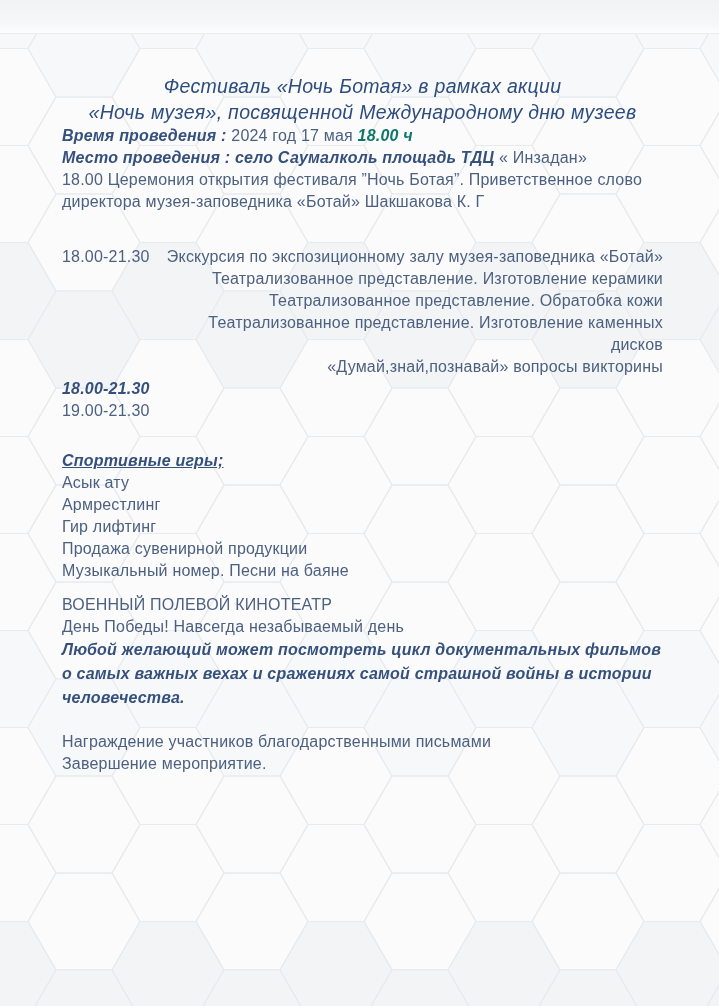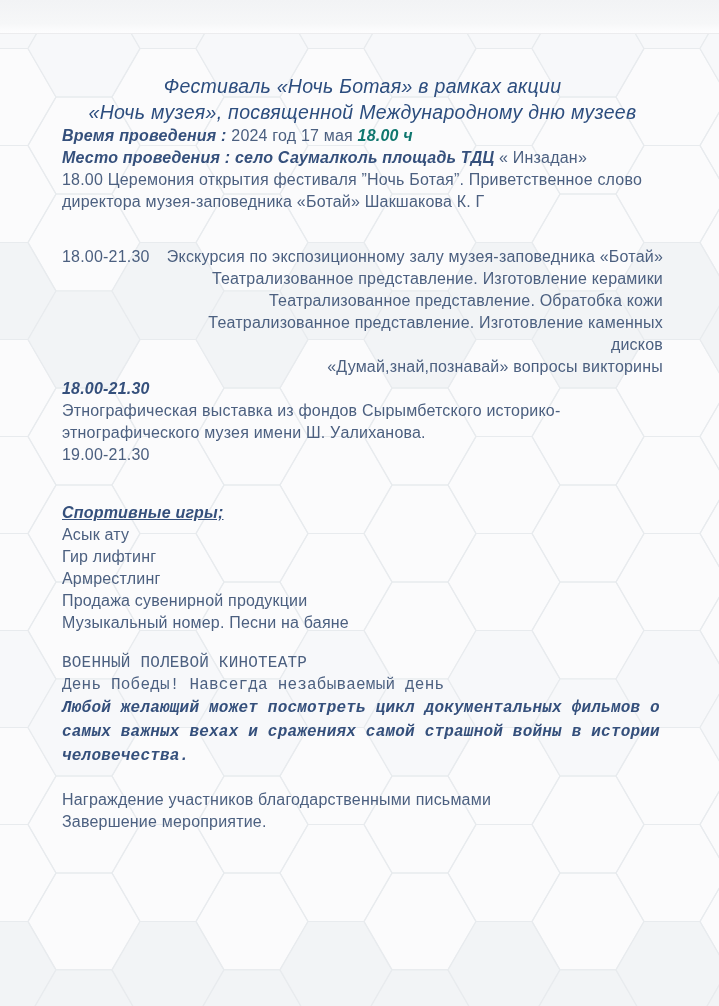--- a/index.html
+++ b/index.html
@@ -30,25 +30,25 @@
   .bi{font-weight:bold;font-style:italic;color:#35507c;}
   .b{font-weight:bold;font-style:italic;color:#0f766e;}
   .reg{font-weight:normal;font-style:normal;color:#4c6080;}
   .opening{margin-top:21px;max-width:600px;}
   .excursion{margin-top:33px;display:flex;}
   .exc-time{flex:0 0 90px;}
   .exc-items{flex:1;max-width:520px;text-align:right;}
   .section-time{margin-top:26px;font-weight:bold;font-style:italic;color:#35507c;}
   .ethno{margin-top:15px;max-width:545px;}
   .evening-time{margin-top:30px;}
-  .sports{margin-top:36px;}
+  .sports{margin-top:28px;}
   .sports-heading{font-weight:bold;font-style:italic;text-decoration:underline;color:#35507c;}
   .extra-1{margin-top:15px;}
   .extra-2{margin-top:28px;}
-  .cinema{margin-top:18px;font-family:Liberation Mono, monospace;}
+  .cinema{margin-top:12px;}
   .cinema-desc{font-weight:bold;font-style:italic;color:#35507c;max-width:620px;line-height:24px;margin-top:2px;}
   .closing{margin-top:21px;}
 </style>
 </head>
 <body>
 
 <svg id="hexbg" xmlns="http://www.w3.org/2000/svg" viewBox="0 0 719 1006">
     <polygon points="-140.0,-48.5 -112.0,-97.0 -56.0,-97.0 -28.0,-48.5 -56.0,0.0 -112.0,0.0" fill="none" stroke="#e8ebee" stroke-width="1.2"></polygon>
     <polygon points="-140.0,48.5 -112.0,0.0 -56.0,0.0 -28.0,48.5 -56.0,97.0 -112.0,97.0" fill="#f7f8fa" stroke="#e8ebee" stroke-width="1.2"></polygon>
     <polygon points="-140.0,145.5 -112.0,97.0 -56.0,97.0 -28.0,145.5 -56.0,194.0 -112.0,194.0" fill="none" stroke="#e8ebee" stroke-width="1.2"></polygon>
@@ -219,29 +219,28 @@
     <div class="exc-items">
       <p>Экскурсия по экспозиционному залу музея-заповедника «Ботай»</p>
       <p>Театрализованное представление. Изготовление керамики</p>
       <p>Театрализованное представление. Обратобка кожи</p>
       <p>Театрализованное представление. Изготовление каменных  дисков</p>
       <p>«Думай,знай,познавай» вопросы викторины</p>
     </div>
   </div>
 
   <p class="section-time">18.00-21.30</p>
-  <p class="ethno">Этнографическая выставка  из фондов Сырымбетского историко-этнографического музея имени Ш. Уалиханова.</p>
 
   <p class="evening-time">19.00-21.30</p>
 
   <div class="sports">
     <p class="sports-heading">Спортивные игры;</p>
     <p>Асык ату</p>
+    <p>Армрестлинг</p>
     <p>Гир лифтинг</p>
-    <p>Армрестлинг</p>
   </div>
 
   <p class="extra-1">Продажа сувенирной продукции</p>
   <p class="extra-2">Музыкальный номер. Песни на  баяне</p>
 
   <div class="cinema">
     <p>ВОЕННЫЙ ПОЛЕВОЙ КИНОТЕАТР</p>
     <p>День Победы! Навсегда незабываемый день</p>
     <p class="cinema-desc">Любой желающий может посмотреть цикл документальных фильмов о самых важных вехах и сражениях самой страшной войны в истории человечества.</p>
   </div>

